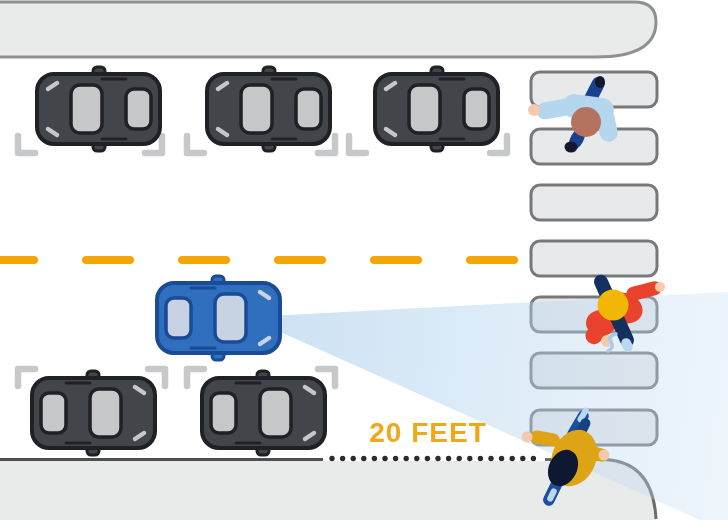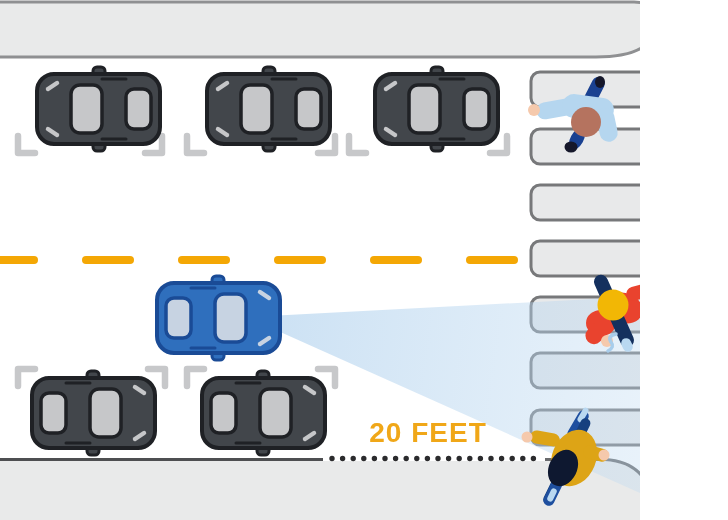--- a/index.html
+++ b/index.html
@@ -1,16 +1,16 @@
 <!DOCTYPE html>
 <html><head>
 <meta charset="utf-8">
 <style>
   html,body{margin:0;padding:0;background:#ffffff;}
-  .stage{position:relative;width:640px;height:520px;overflow:hidden;background:#a16207;
+  .stage{position:relative;width:728px;height:520px;overflow:hidden;background:#a16207;
          font-family:"Liberation Sans", sans-serif;}
   svg{display:block}
   
   .car-dark{--body:#42464b;--outline:#1f2125;--glass:#c6c7c9;}
   .car-blue{--body:#2f6fbd;--outline:#1a4b96;--glass:#c7d3e2;}
   .car-mirror{fill:var(--body);stroke:var(--outline);stroke-width:3;}
   .car-body{fill:var(--body);stroke:var(--outline);stroke-width:4;}
   .car-line{stroke:var(--outline);stroke-width:3;stroke-linecap:round;fill:none;}
   .car-light{stroke:var(--glass);stroke-width:4.5;stroke-linecap:round;}
   .car-glass{fill:var(--glass);stroke:var(--outline);stroke-width:3.5;}

